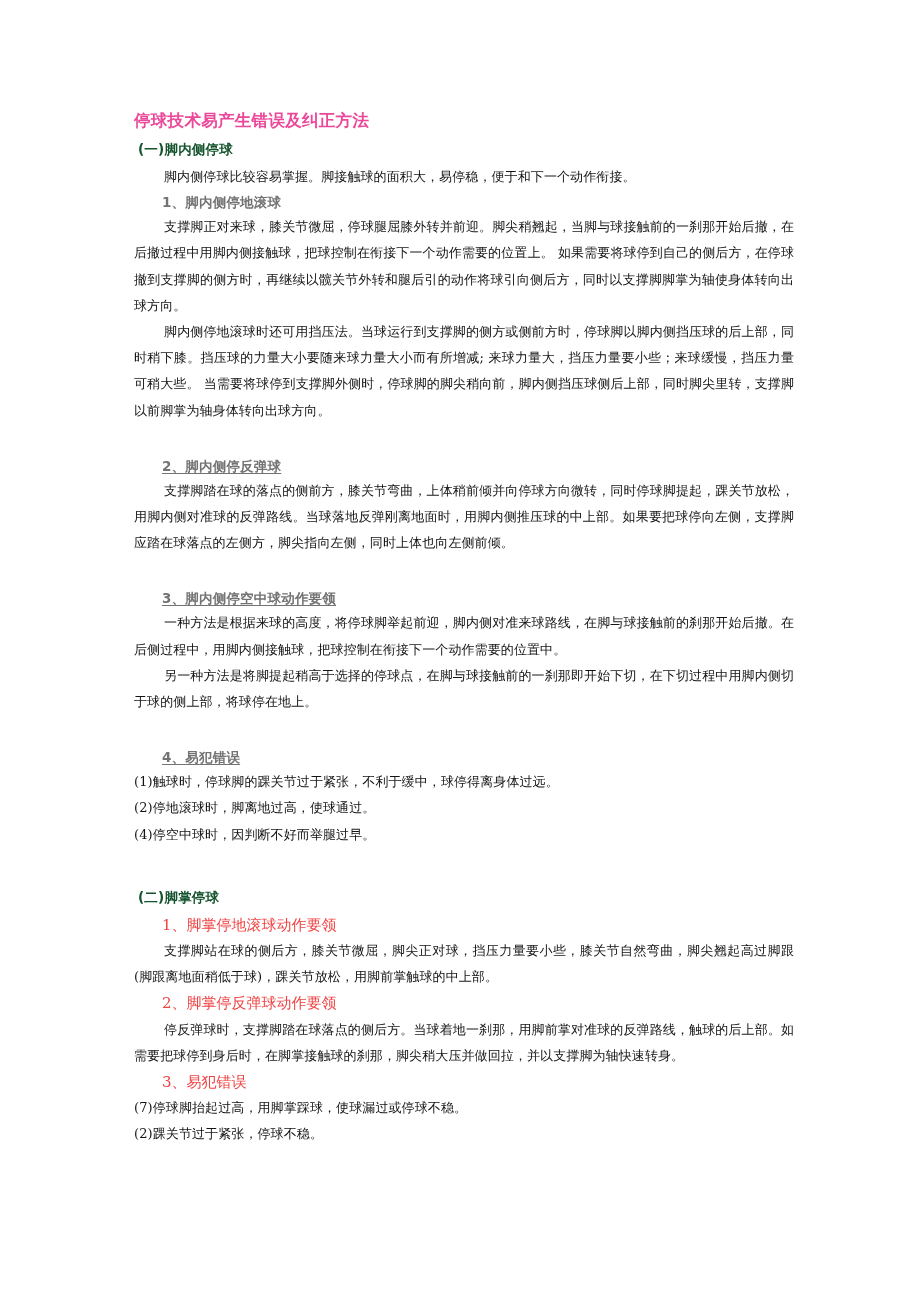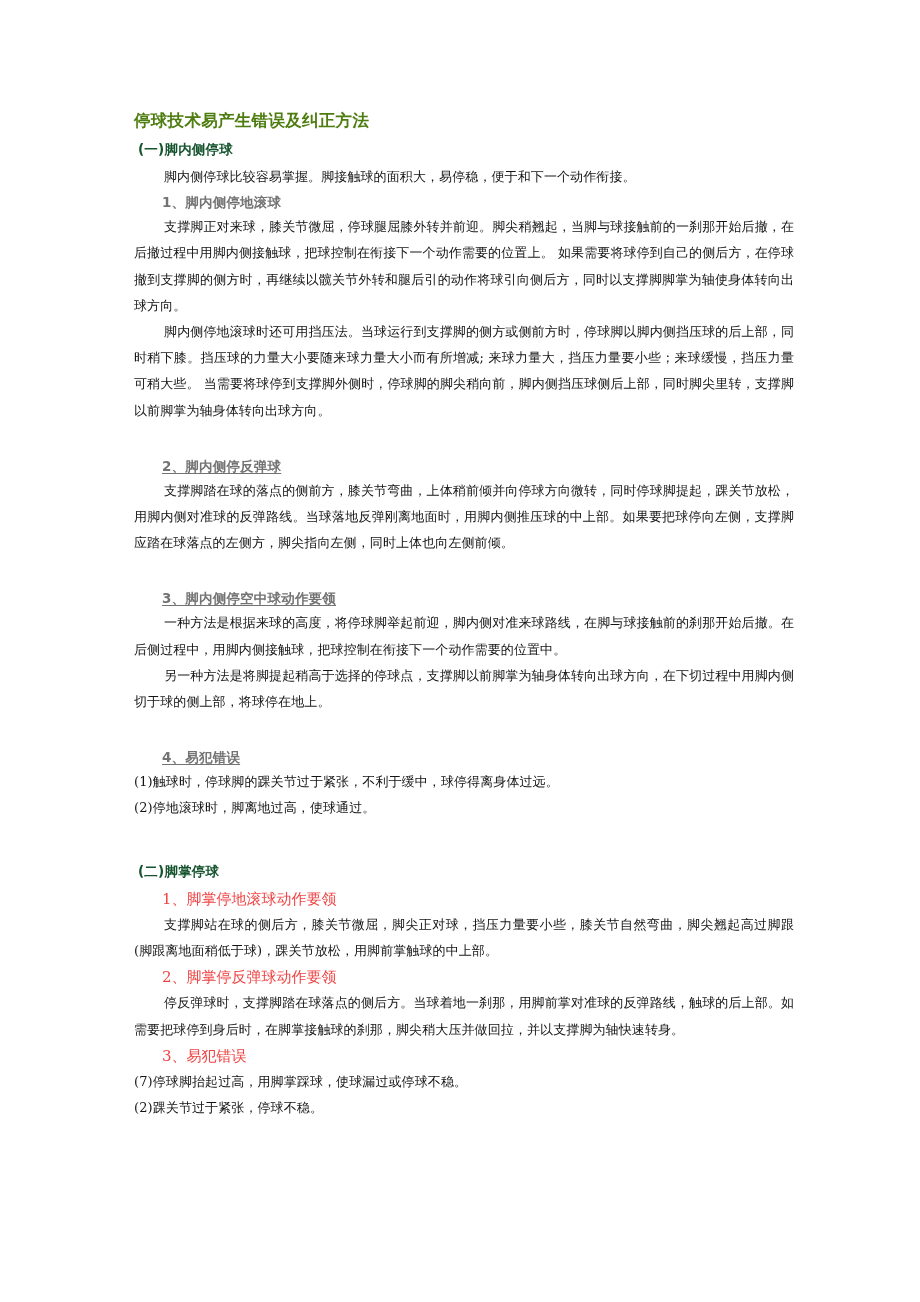--- a/index.html
+++ b/index.html
@@ -18,21 +18,21 @@
     position: relative;
     box-sizing: border-box;
     padding: 108px 126px 0 134px;
     overflow: hidden;
   }
   .doc-title {
     font-family: "DejaVu Sans", "Liberation Sans", sans-serif;
     font-weight: bold;
     font-size: 16.5px;
     line-height: 26px;
-    color: #4d7c0f;
+    color: #ec4899;
     margin: 0 0 2px 0;
     letter-spacing: 0.3px;
   }
   .sec-heading {
     font-family: "DejaVu Sans", "Liberation Sans", sans-serif;
     font-weight: bold;
     font-size: 13.5px;
     line-height: 22px;
     color: #14532d;
     margin: 4px;
@@ -92,27 +92,28 @@
 
   <div class="spacer-lg"></div>
 
   <h3 class="sub-heading underlined">2、脚内侧停反弹球</h3>
   <p class="body indent">支撑脚踏在球的落点的侧前方，膝关节弯曲，上体稍前倾并向停球方向微转，同时停球脚提起，踝关节放松，用脚内侧对准球的反弹路线。当球落地反弹刚离地面时，用脚内侧推压球的中上部。如果要把球停向左侧，支撑脚应踏在球落点的左侧方，脚尖指向左侧，同时上体也向左侧前倾。</p>
 
   <div class="spacer-lg"></div>
 
   <h3 class="sub-heading underlined">3、脚内侧停空中球动作要领</h3>
   <p class="body indent">一种方法是根据来球的高度，将停球脚举起前迎，脚内侧对准来球路线，在脚与球接触前的刹那开始后撤。在后侧过程中，用脚内侧接触球，把球控制在衔接下一个动作需要的位置中。</p>
-  <p class="body indent">另一种方法是将脚提起稍高于选择的停球点，支撑脚以前脚掌为轴身体转向出球方向，在下切过程中用脚内侧切于球的侧上部，将球停在地上。</p>
+  <p class="body indent">另一种方法是将脚提起稍高于选择的停球点，在脚与球接触前的一刹那即开始下切，在下切过程中用脚内侧切于球的侧上部，将球停在地上。</p>
 
   <div class="spacer-lg"></div>
 
   <h3 class="sub-heading underlined">4、易犯错误</h3>
   <p class="body">(1)触球时，停球脚的踝关节过于紧张，不利于缓中，球停得离身体过远。</p>
   <p class="body">(2)停地滚球时，脚离地过高，使球通过。</p>
+  <p class="body">(4)停空中球时，因判断不好而举腿过早。</p>
 
   <div class="spacer-xl"></div>
 
   <h2 class="sec-heading">(二)脚掌停球</h2>
 
   <p class="plain-sub">1、脚掌停地滚球动作要领</p>
   <p class="body indent">支撑脚站在球的侧后方，膝关节微屈，脚尖正对球，挡压力量要小些，膝关节自然弯曲，脚尖翘起高过脚跟(脚跟离地面稍低于球)，踝关节放松，用脚前掌触球的中上部。</p>
 
   <p class="plain-sub">2、脚掌停反弹球动作要领</p>
   <p class="body indent">停反弹球时，支撑脚踏在球落点的侧后方。当球着地一刹那，用脚前掌对准球的反弹路线，触球的后上部。如需要把球停到身后时，在脚掌接触球的刹那，脚尖稍大压并做回拉，并以支撑脚为轴快速转身。</p>

